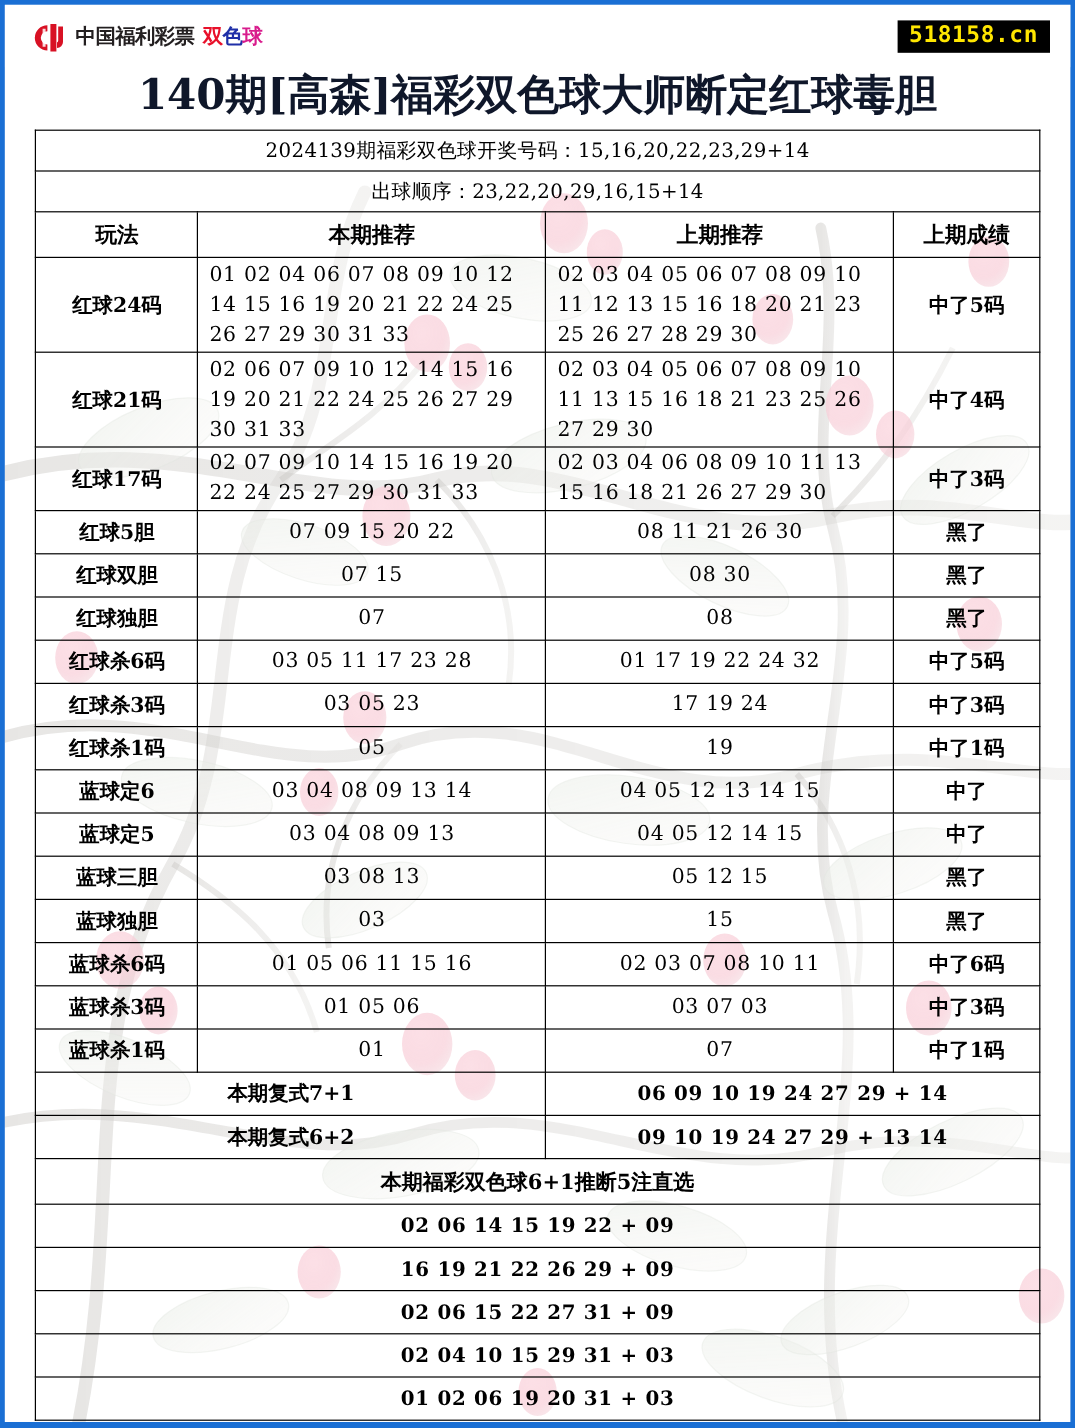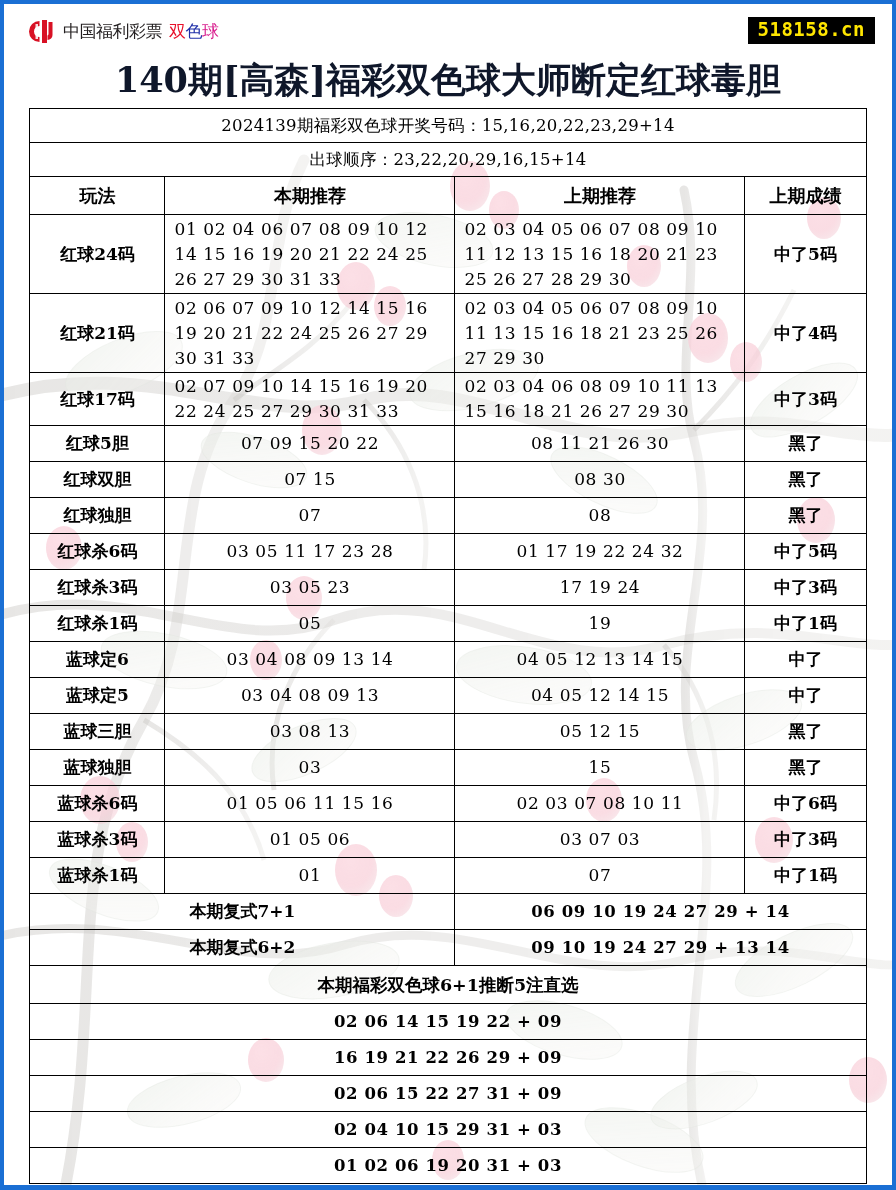--- a/index.html
+++ b/index.html
@@ -61,29 +61,29 @@
   }
   .cwl-mark {
     position: relative;
     width: 30px;
     height: 27px;
     flex: none;
   }
   .brand-cn {
     font-family: "DejaVu Sans", "Liberation Sans", sans-serif;
     font-size: 17px;
-    font-weight: normal;
+    font-weight: bold;
     color: #231f20;
     letter-spacing: -0.5px;
     line-height: 1;
   }
   .brand-ssq {
     font-family: "DejaVu Sans", "Liberation Sans", sans-serif;
     font-size: 17px;
-    font-weight: normal;
+    font-weight: bold;
     letter-spacing: -0.5px;
     line-height: 1;
   }
   .brand-ssq .s1 { color: #e8102a; }
   .brand-ssq .s2 { color: #1f2fa8; }
   .brand-ssq .s3 { color: #d81b8c; }
 
   .site-badge {
     position: absolute;
     right: 17px;

